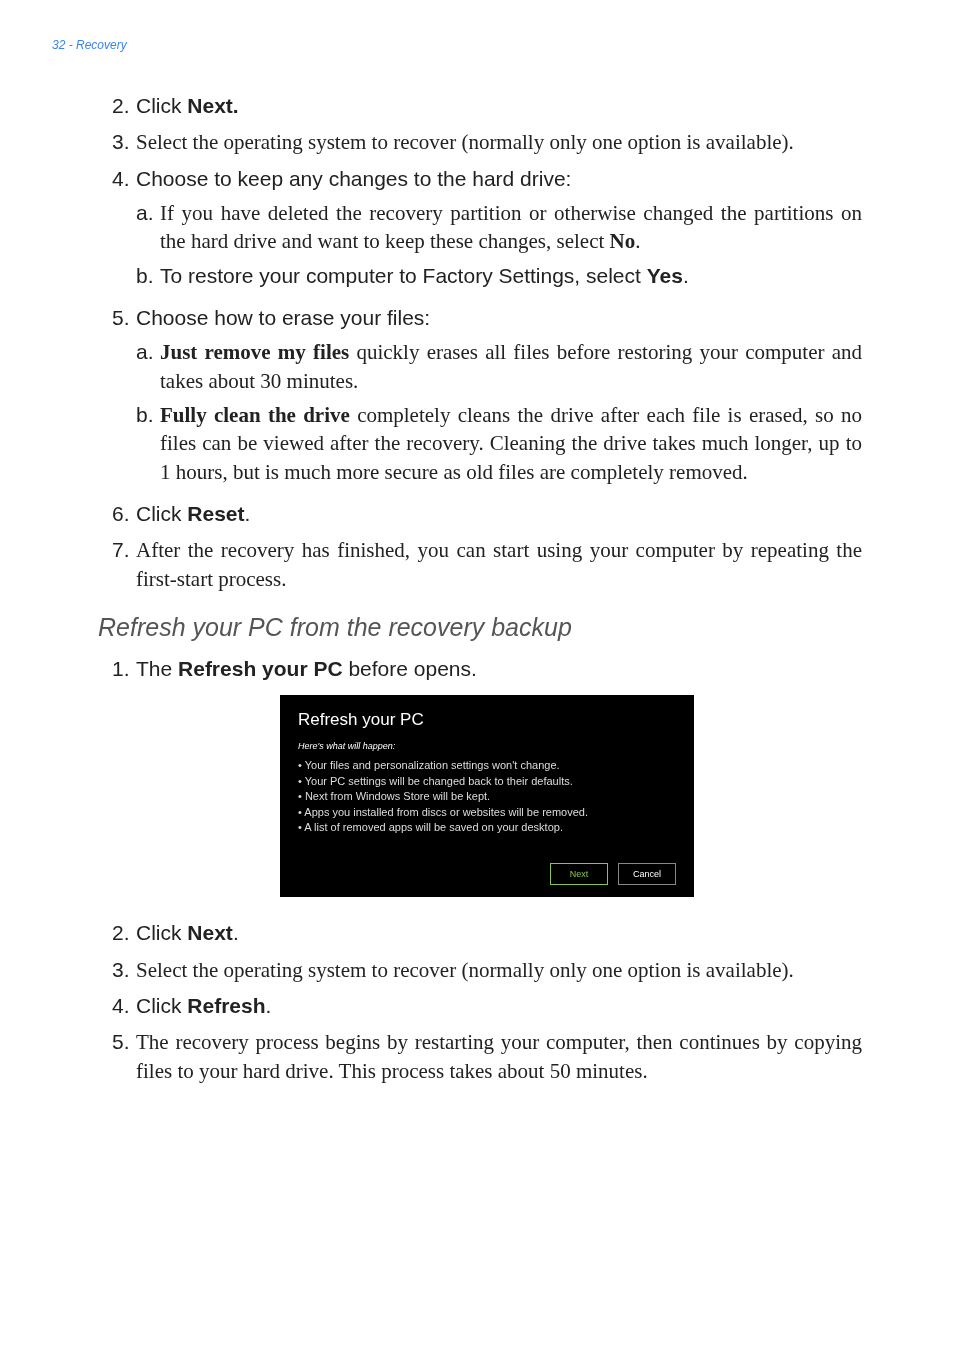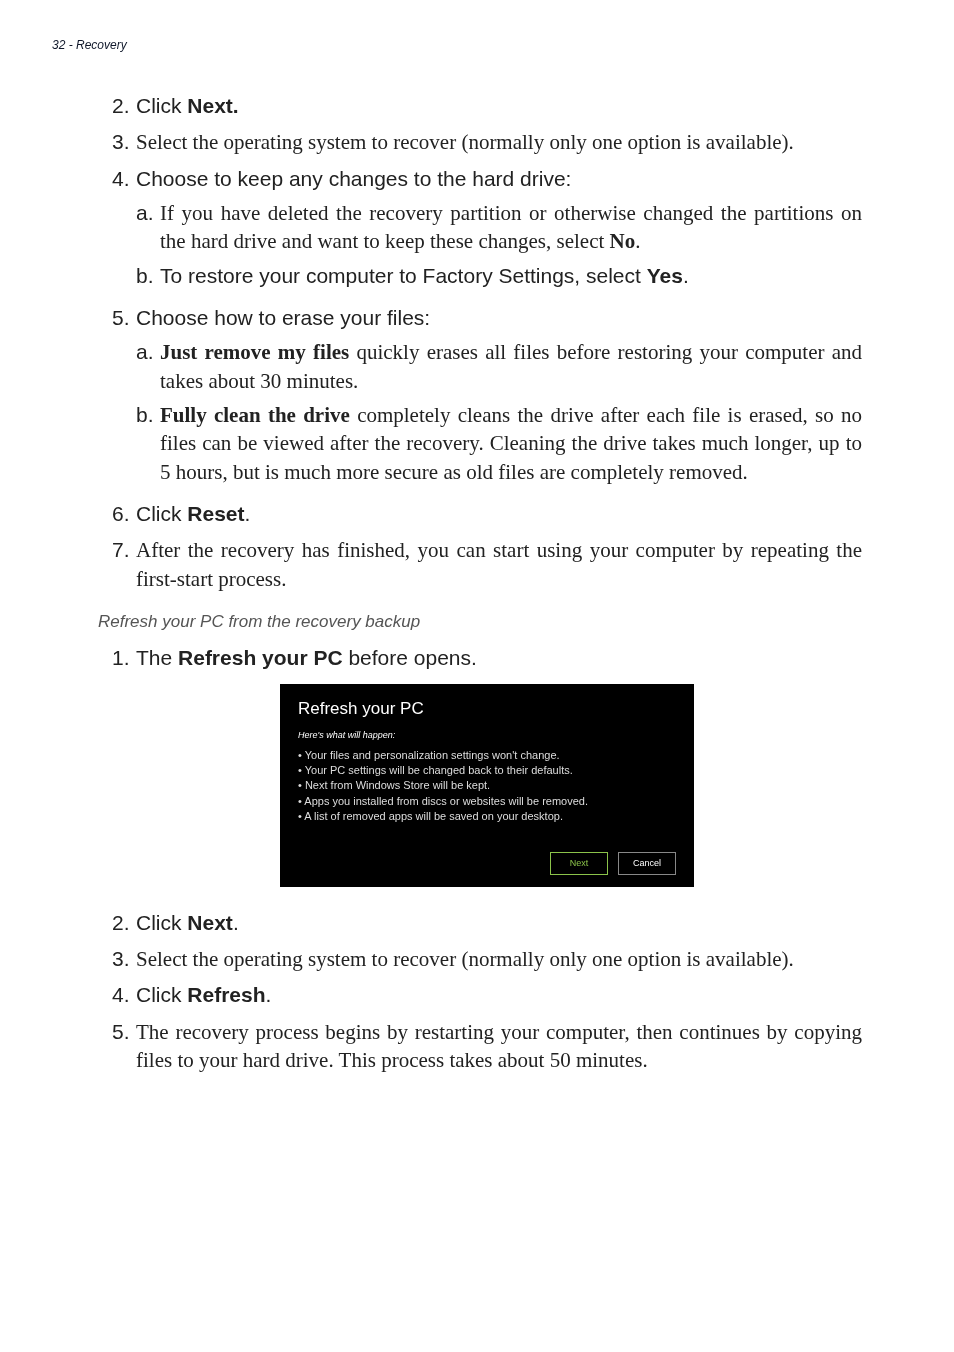--- a/index.html
+++ b/index.html
@@ -8,21 +8,21 @@
       height: 1352px;
       background: #fff;
       font-family: Arial, Helvetica, sans-serif;
       color: #222;
       position: relative;
       padding: 38px 52px 0 52px;
     }
     .page-header {
       font-size: 12px;
       font-style: italic;
-      color: #0f172a;
+      color: #3b82f6;
       margin-bottom: 40px;
     }
     .content {
       padding-left: 60px;
       padding-right: 40px;
       font-size: 21px;
       line-height: 1.35;
     }
     ol.main { list-style: none; }
     ol.main > li {
@@ -33,21 +33,21 @@
       min-width: 24px;
       text-align: left;
     }
     ol.main > li > .body { flex: 1; }
     .justify { text-align: justify; font-family: Liberation Serif, serif; }
     .sub { list-style: none; margin-top: 6px; }
     .sub > li { display: flex; margin-bottom: 6px; }
     .sub > li > .let { min-width: 24px; }
     .sub > li > .body { flex: 1; }
     .section-heading {
-      font-size: 17px;
+      font-size: 25px;
       font-style: italic;
       color: #555;
       margin: 18px 0 10px -14px;
     }
     .dialog {
       width: 414px;
       background: #000;
       margin: 12px auto 22px auto;
       padding: 14px 18px 12px 18px;
       color: #fff;
@@ -121,21 +121,21 @@
       </li>
       <li>
         <span class="num">5.</span>
         <span class="body">Choose how to erase your files:<ol class="sub">
             <li>
               <span class="let">a.</span>
               <span class="body justify"><strong>Just remove my files</strong><span> quickly erases all files before restoring your computer and takes about 30 minutes.</span></span>
             </li>
             <li>
               <span class="let">b.</span>
-              <span class="body justify"><strong>Fully clean the drive</strong><span> completely cleans the drive after each file is erased, so no files can be viewed after the recovery. Cleaning the drive takes much longer, up to 5 hours, but is much more secure as old files are completely removed.</span></span>
+              <span class="body justify"><strong>Fully clean the drive</strong><span> completely cleans the drive after each file is erased, so no files can be viewed after the recovery. Cleaning the drive takes much longer, up to 1 hours, but is much more secure as old files are completely removed.</span></span>
             </li>
           </ol></span>
       </li>
       <li>
         <span class="num">6.</span>
         <span class="body"><span>Click </span><strong>Reset</strong><span>.</span></span>
       </li>
       <li>
         <span class="num">7.</span>
         <span class="body justify">After the recovery has finished, you can start using your computer by repeating the first-start process.</span>

